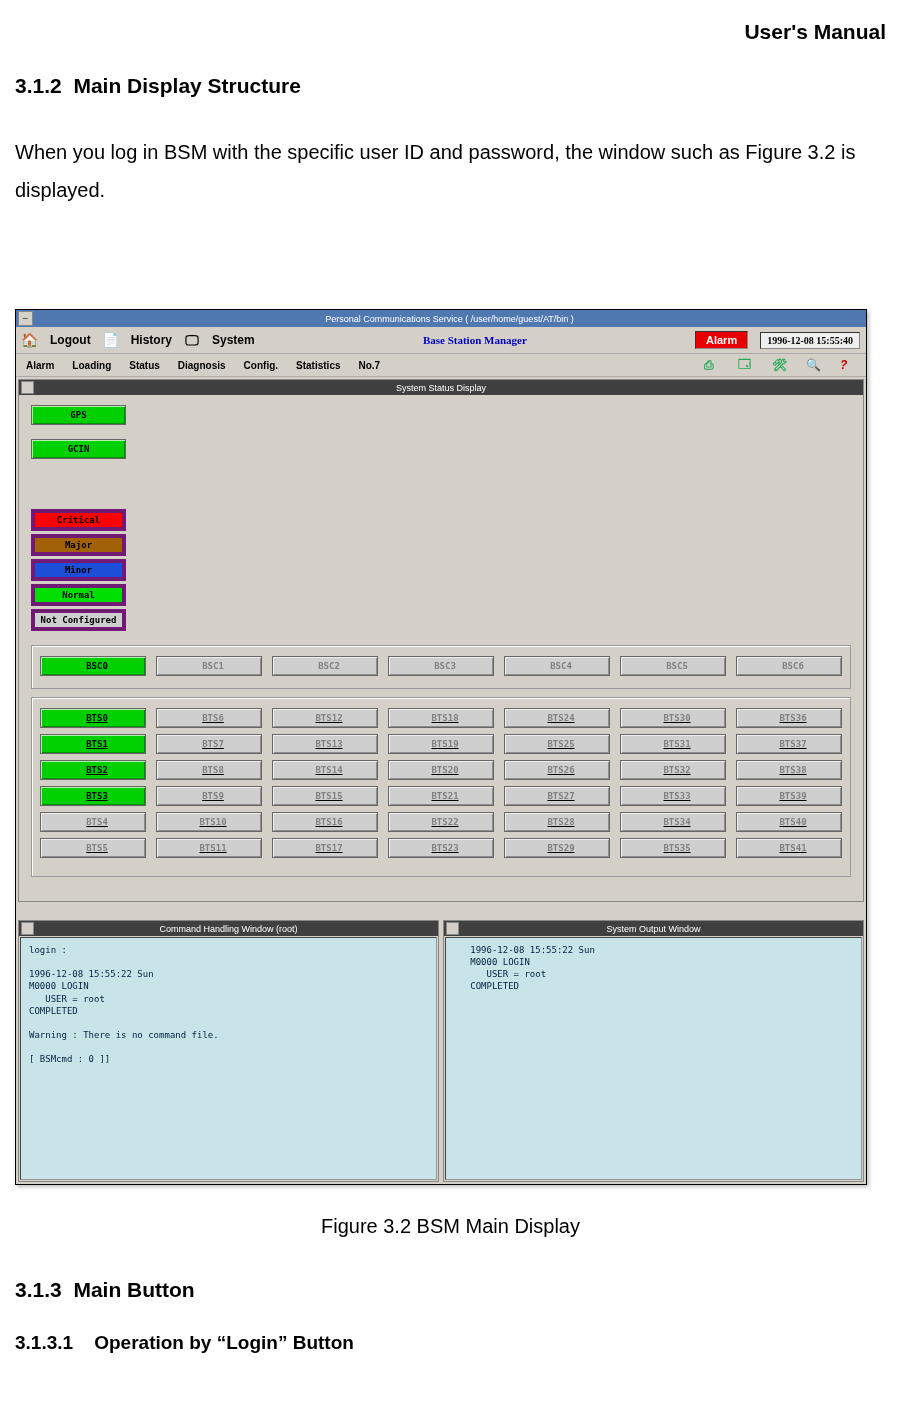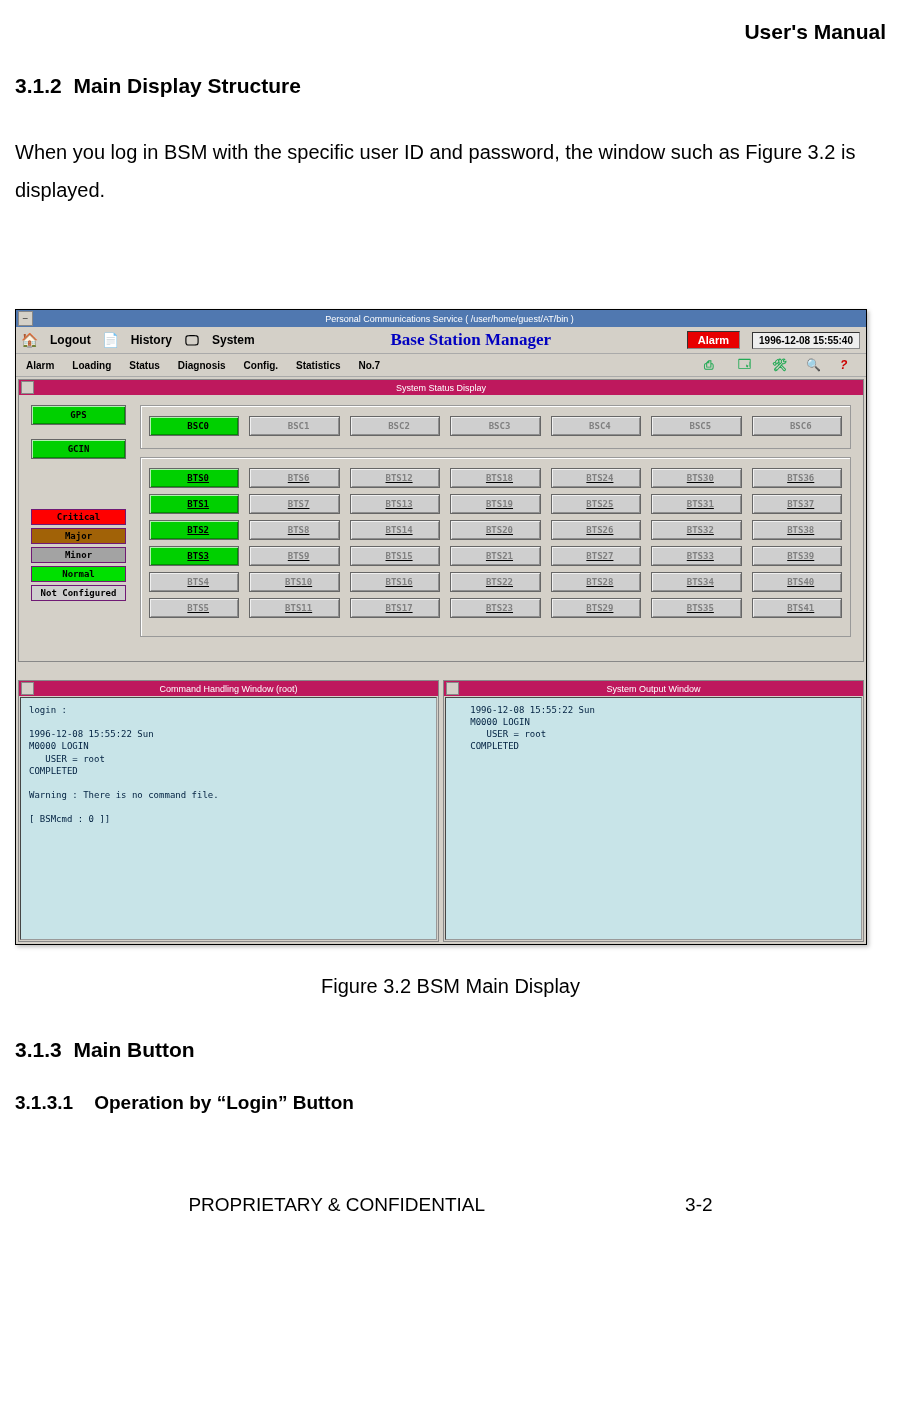--- a/index.html
+++ b/index.html
@@ -85,69 +85,69 @@
     padding: 0 6px;
     gap: 12px;
     border-bottom: 1px solid #aaa;
     font-size: 12px;
     font-weight: bold;
   }
   .toolbar1 .icon {
     width:16px;height:16px;display:inline-flex;align-items:center;justify-content:center;font-size:14px;
   }
   .toolbar1 .title-center {
-    flex:1; text-align:center; color:#0000c0; font-family:"Times New Roman",serif; font-weight:bold; font-size:17px;
+    flex:1; text-align:center; color:#0000c0; font-family:"Times New Roman",serif; font-weight:bold; font-size:11px;
   }
   .alarm-chip {
     background:#e80000;color:#fff;font-size:11px;font-weight:bold;padding:2px 10px;border:1px inset #888;
   }
   .clock-chip {
-    background:#eee;border:1px inset #888;padding:2px 6px;font-size:10px;font-family:Liberation Sans, sans-serif;font-weight:bold;
+    background:#eee;border:1px inset #888;padding:2px 6px;font-size:10px;font-family:Liberation Serif, serif;font-weight:bold;
   }
 
   .menubar {
     background:#d4d0c8;height:22px;display:flex;align-items:center;padding:0 10px;gap:18px;font-size:10px;font-weight:bold;border-bottom:1px solid #aaa;
   }
   .menubar .spacer{flex:1}
   .menubar .mi{color:#000;}
   .menubar .ricon{width:16px;font-size:12px;color:#2a5;}
 
   .status-panel {
     margin:2px;border:1px solid #888;background:#d4d0c8;
   }
   .panel-title {
-    background:#be185d;color:#fff;height:15px;display:flex;align-items:center;justify-content:center;font-size:9px;position:relative;
+    background:#404040;color:#fff;height:15px;display:flex;align-items:center;justify-content:center;font-size:9px;position:relative;
   }
   .panel-title .sysbox{
     position:absolute;left:2px;top:1px;width:11px;height:11px;background:#d4d0c8;border:1px solid #888;
   }
 
   .status-body {
-    display:flex; padding:10px 12px 16px 12px; gap:14px;
+    display:flex; padding:10px 12px 16px 12px; gap:14px;flex-direction:column;
   }
   .left-col { width:95px; display:flex; flex-direction:column; gap:14px; }
   .right-col { flex:1; }
   .right-col > .frame { border:1px solid #999; box-shadow: inset 1px 1px #fff; padding:10px 8px 12px 8px; margin-bottom:8px;}
 
   .btn {
     height:18px; border:1px solid #666; font-size:9px; font-weight:bold; display:flex;align-items:center;justify-content:center;
     box-shadow: inset 1px 1px #ffffffb0, inset -1px -1px #00000050;
     font-family: monospace;
   }
   .btn.grey { background:#cfcfcf;color:#808080;}
   .btn.green { background:#00d000;color:#000;}
   .row { display:flex; gap:10px; }
   .row .btn { flex:1;padding-left:8px; }
   .bts-grid .row { margin-bottom:6px;text-decoration:underline; }
 
   .legend { margin-top:36px; display:flex;flex-direction:column;gap:3px;}
-  .legend .lg { height:14px;font-size:9px;font-weight:bold;display:flex;align-items:center;justify-content:center;border:1px solid #701a75;font-family:monospace;}
+  .legend .lg { height:14px;font-size:9px;font-weight:bold;display:flex;align-items:center;justify-content:center;border:4px solid #701a75;font-family:monospace;}
   .lg.crit{background:#ff0000;color:#000;}
   .lg.maj {background:#a16207;color:#000;}
-  .lg.min {background:#a3a3a3;color:#000;}
+  .lg.min {background:#1d4ed8;color:#000;}
   .lg.norm{background:#00e000;color:#000;}
   .lg.nc  {background:#cfcfcf;color:#000;}
 
   .bottom-panels{ display:flex; gap:4px; padding:16px 2px 2px 2px;}
   .term{ flex:1; border:1px solid #888; background:#d4d0c8; display:flex; flex-direction:column; height:260px;}
   .term .panel-title{}
   .term .term-body{
     flex:1;background:#c8e4e8;border:1px inset #999;margin:1px;padding:6px 8px;font-family:monospace;font-size:9px;color:#002040;white-space:pre;line-height:1.35;
   }
 </style>

